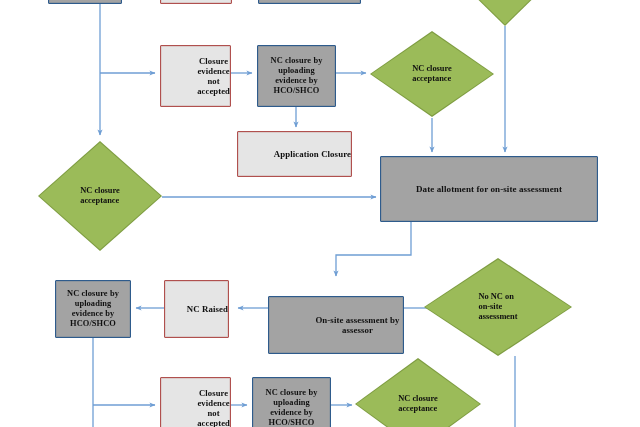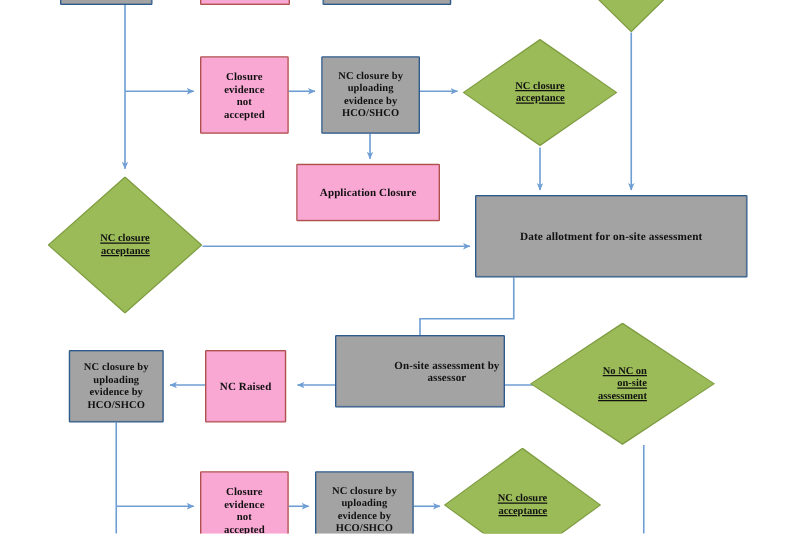--- a/index.html
+++ b/index.html
@@ -23,37 +23,38 @@
     z-index:3;
   }
   .proc{
     border:1.4px solid #2e5b8c;
     background:#a3a3a3;
     border-radius:1px;
     box-shadow:0 0 0 0.4px rgba(46,91,140,.35) inset;
   }
   .term{
     border:1.4px solid #b0504e;
-    background:#f9a8d4;
+    background:#e5e5e5;
     border-radius:1px;
     box-shadow:0 0 0 0.4px rgba(176,80,78,.35) inset;
+    justify-content:flex-end;
   }
   .dia-wrap{position:absolute;z-index:3;}
   .dia-shape{
     position:absolute;inset:0;
     background:#9bbb59;
     border:1.3px solid #7e9c41;
     transform:rotate(45deg);
     box-sizing:border-box;
   }
   .dia-label{
     position:absolute;inset:0;
     display:flex;align-items:center;justify-content:center;
-    text-align:right;color:#101010;font-weight:700;line-height:1.2;
-    padding:0 4px;box-sizing:border-box;text-decoration:underline;
+    text-align:left;color:#101010;font-weight:700;line-height:1.2;
+    padding:0 4px;box-sizing:border-box;
   }
   svg#wires{position:absolute;left:0;top:0;width:640px;height:427px;z-index:1;}
   .lbl{white-space:pre-line;}
 </style>
 </head>
 <body>
 
 <div id="canvas">
 
   <svg id="wires" viewBox="0 0 640 427" xmlns="http://www.w3.org/2000/svg">
@@ -115,21 +116,21 @@
       </div>
       <div class="node proc" style="left: 55px; top: 280px; width: 76px; height: 58px; font-size: 8.4px;">
         <span class="lbl">NC closure by
 uploading
 evidence by
 HCO/SHCO</span>
       </div>
       <div class="node term" style="left: 164px; top: 280px; width: 65px; height: 58px; font-size: 8.8px;">
         <span class="lbl">NC Raised</span>
       </div>
-      <div class="node proc" style="left: 268px; top: 268px; width: 136px; height: 58px; font-size: 8.8px; padding-left: 43px;">
+      <div class="node proc" style="left: 268px; top: 296px; width: 136px; height: 58px; font-size: 8.8px; padding-left: 43px;">
         <span class="lbl">On-site assessment by
 assessor</span>
       </div>
       <div class="node term" style="left: 160px; top: 377px; width: 71px; height: 62px; font-size: 8.6px;">
         <span class="lbl">Closure
 evidence
 not
 accepted</span>
       </div>
       <div class="node proc" style="left: 252px; top: 377px; width: 79px; height: 62px; font-size: 8.4px;">

